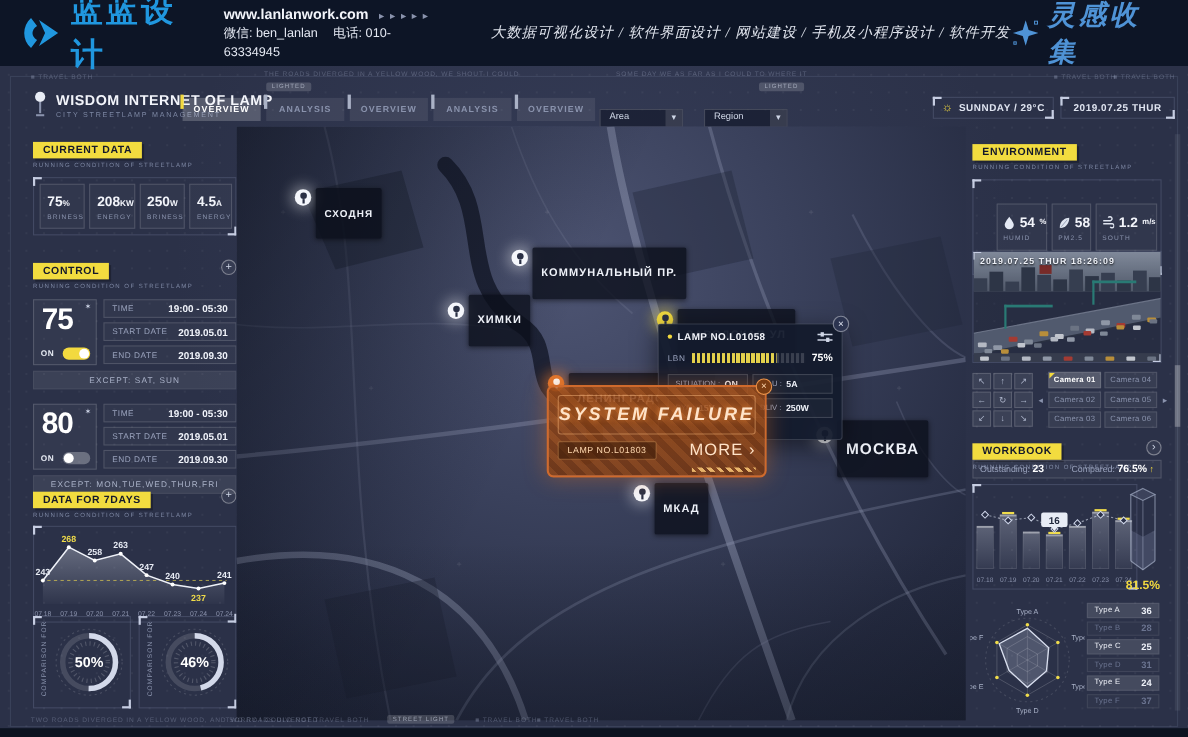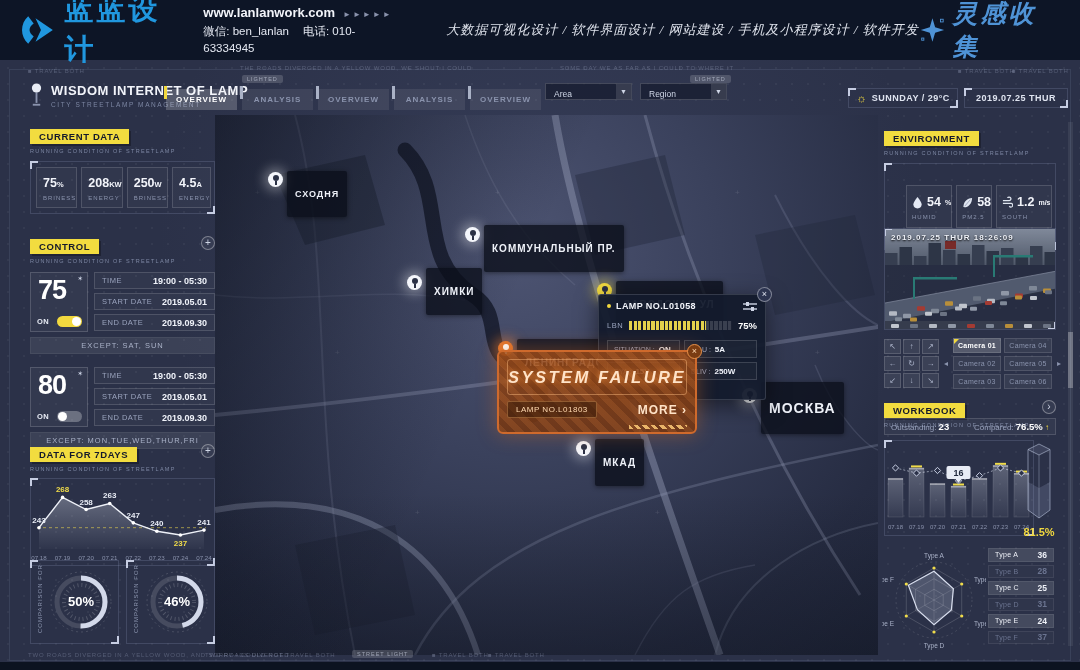--- a/index.html
+++ b/index.html
@@ -27,21 +27,21 @@
 .chip{background:rgba(255,255,255,.16);color:rgba(215,222,238,.6);font-size:5.5px;padding:1px 5px;border-radius:2px;letter-spacing:1px}
 
 .dh-title{position:absolute;left:30px;top:22px;display:flex;gap:8px;align-items:center}
 .dh-title h1{font-size:13px;font-weight:800;letter-spacing:.5px;color:#f2f4fa}
 .dh-title .sub{font-size:6.5px;letter-spacing:1.6px;color:#7c86a2;margin-top:3px}
 #tabs{position:absolute;left:166px;top:29px;display:flex;gap:5px}
 .tab{position:relative;width:71px;height:21px;background:rgba(255,255,255,.08);color:#8a93ad;font-size:8px;font-weight:700;letter-spacing:1px;display:flex;align-items:center;justify-content:center;cursor:pointer}
 .tab::before{content:"";position:absolute;left:-2px;top:-3px;width:3px;height:13px;background:#aab2c6}
 .tab.active{background:rgba(255,255,255,.2);color:#fff}
 .tab.active::before{background:#f2d93f}
-.select{position:absolute;top:23px;height:17px;width:87px;background:rgba(20,26,44,.7);border:1px solid rgba(255,255,255,.18);display:flex;align-items:flex-end;cursor:pointer}
+.select{position:absolute;top:39px;height:17px;width:76px;background:rgba(20,26,44,.7);border:1px solid rgba(255,255,255,.18);display:flex;align-items:flex-start;cursor:pointer}
 .select .lab{flex:1;font-size:8.5px;color:#cfd6e6;padding-left:8px}
 .select .ar{width:15px;height:100%;background:rgba(255,255,255,.12);display:flex;align-items:center;justify-content:center;font-size:7px;color:#cfd6e6}
 .cframe{border:1px solid rgba(150,160,195,.22);position:relative}
 .cframe::before{content:"";position:absolute;left:-1px;top:-1px;width:6px;height:6px;border-left:2px solid #c6cde2;border-top:2px solid #c6cde2}
 .cframe::after{content:"";position:absolute;right:-1px;bottom:-1px;width:6px;height:6px;border-right:2px solid #c6cde2;border-bottom:2px solid #c6cde2}
 .hbox{position:absolute;top:28px;height:20px;display:flex;align-items:center;justify-content:center;gap:5px;font-size:9px;font-weight:700;color:#dfe4f0;letter-spacing:.5px}
 
 .badge{display:inline-block;background:#f2dc3f;color:#14192b;font-size:9.5px;font-weight:800;letter-spacing:.6px;padding:2px 9px;box-shadow:2px 2px 0 rgba(0,0,0,.28)}
 .psub{font-size:5.5px;letter-spacing:1.3px;color:#7c86a2;margin-top:4px}
 .circ-btn{position:absolute;width:14px;height:14px;border-radius:50%;border:1px solid rgba(255,255,255,.35);color:#cfd6e6;font-size:10px;line-height:12px;text-align:center;cursor:pointer;background:rgba(255,255,255,.05)}
@@ -97,21 +97,21 @@
 .lp-cell b{font-size:8px;color:#f0f3fa}
 
 #fail-pop{position:absolute;left:282px;top:235px;width:200px;height:84px;border:2px solid #cf6a2c;border-radius:6px;z-index:6;
 background:repeating-linear-gradient(45deg,rgba(255,150,70,.14) 0 6px,rgba(0,0,0,0) 6px 12px),linear-gradient(rgba(150,72,24,.88),rgba(116,54,18,.88));
 box-shadow:0 0 20px rgba(205,105,35,.45)}
 #fail-pop .close{background:#7a3c12;border-color:#e8924a;color:#ffd9b0}
 #fail-pop .head{margin:7px 8px 0 8px;border:1px solid rgba(255,190,130,.45);border-radius:3px;height:36px;display:flex;align-items:center;}
 #fail-pop .head b{font-style:italic;font-size:16.5px;font-weight:800;letter-spacing:2.5px;color:#ffe3c8;text-shadow:0 0 7px rgba(255,150,60,.9)}
 #fail-pop .foot{display:flex;align-items:center;justify-content:space-between;margin:6px 8px 0 8px}
 #fail-pop .foot .lampno{background:rgba(55,25,8,.55);border:1px solid rgba(255,180,110,.35);border-radius:2px;color:#ffd9b0;font-size:8px;font-weight:400;letter-spacing:.5px;padding:3px 8px}
-#fail-pop .foot .more{color:#ffe3c8;font-size:12px;font-weight:700;letter-spacing:1px;cursor:pointer}
+#fail-pop .foot .more{color:#ffe3c8;font-size:15px;font-weight:400;letter-spacing:1px;cursor:pointer}
 #fail-pop .hz{position:absolute;right:8px;bottom:3px;width:58px;height:4px;background:repeating-linear-gradient(45deg,#e9b469 0 3px,transparent 3px 6px)}
 
 .rp{position:absolute;left:884px;width:172px}
 #cam-photo{position:absolute;left:884px;top:168px;width:172px;height:102px;overflow:hidden}
 #cam-ts{position:absolute;left:6px;top:4px;font-size:8px;font-weight:700;color:#eef1f8;letter-spacing:1px;text-shadow:0 1px 2px #000}
 #cam-ctrl{position:absolute;left:884px;top:278px;width:172px;display:flex;gap:5px;align-items:center}
 #dpad{display:grid;grid-template-columns:repeat(3,17px);grid-auto-rows:15px;gap:2px}
 #dpad .k{background:rgba(255,255,255,.08);border:1px solid rgba(255,255,255,.15);color:#aab2c8;font-size:8px;display:flex;align-items:center;justify-content:center;cursor:pointer}
 .camarr{color:#8a93ad;font-size:8px;cursor:pointer}
 #cambtns{display:grid;grid-auto-flow:column;grid-template-rows:repeat(3,15px);grid-template-columns:repeat(2,48px);gap:3px}

